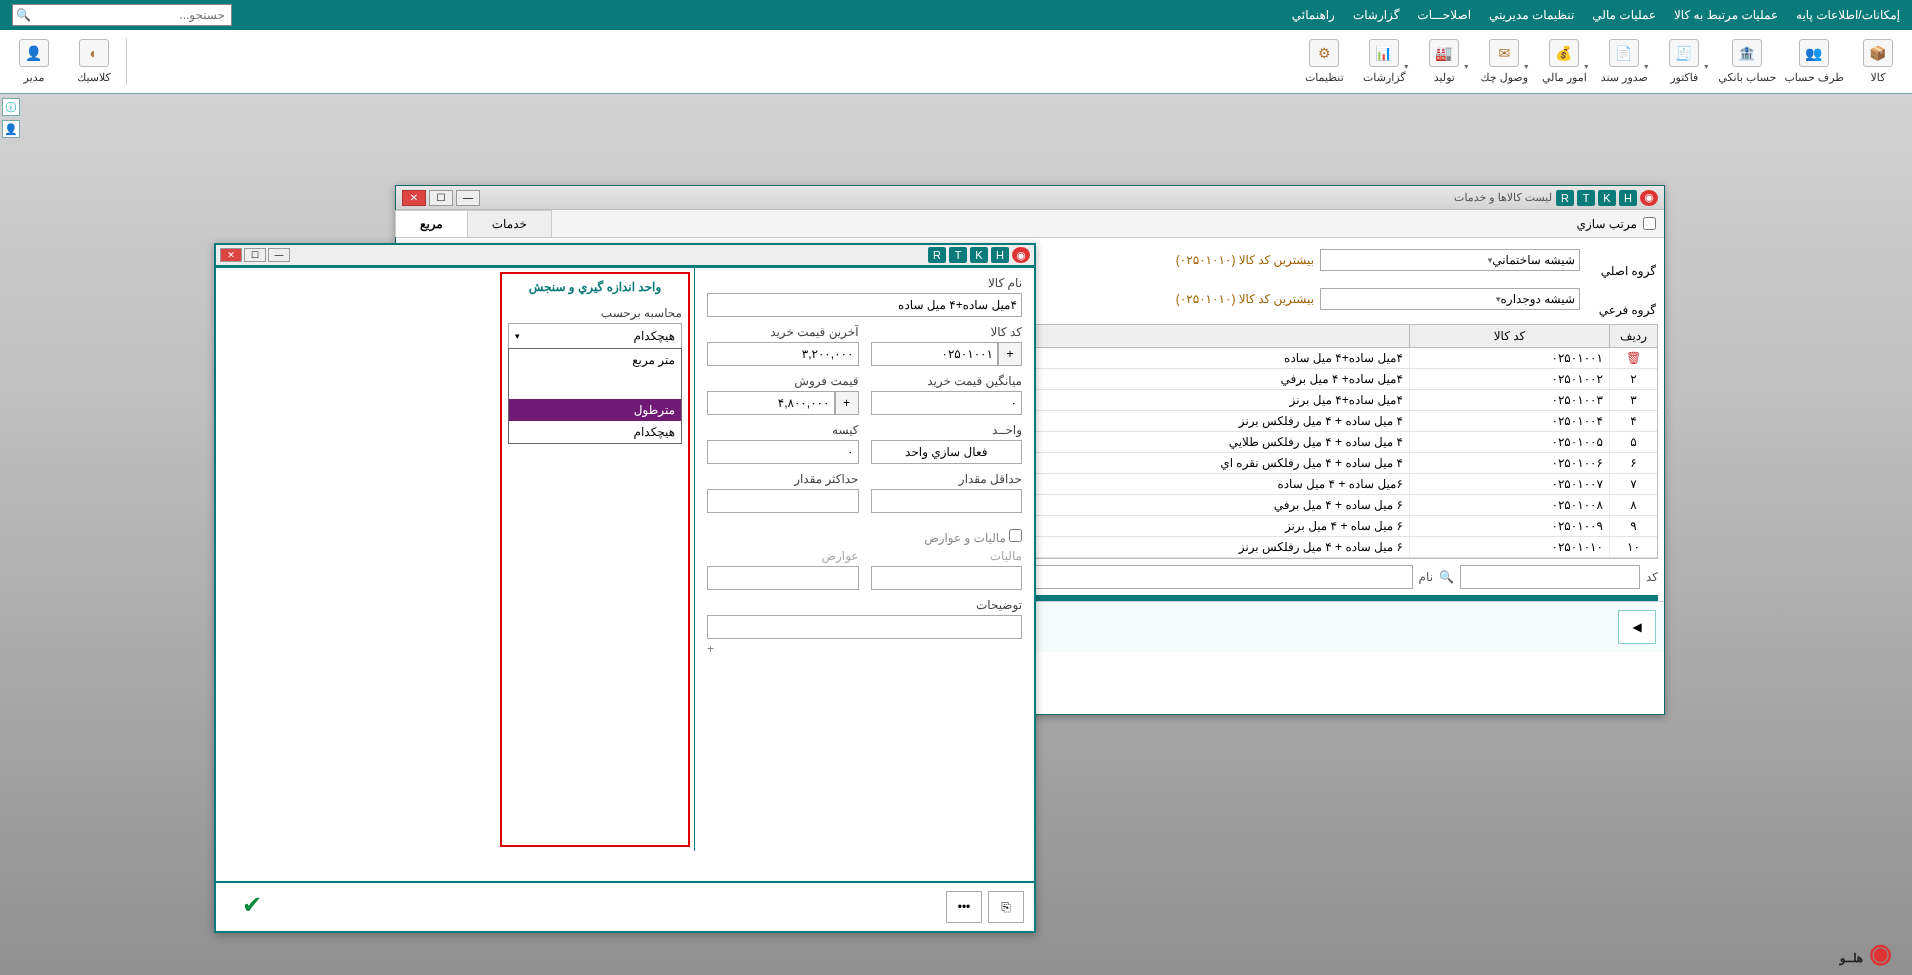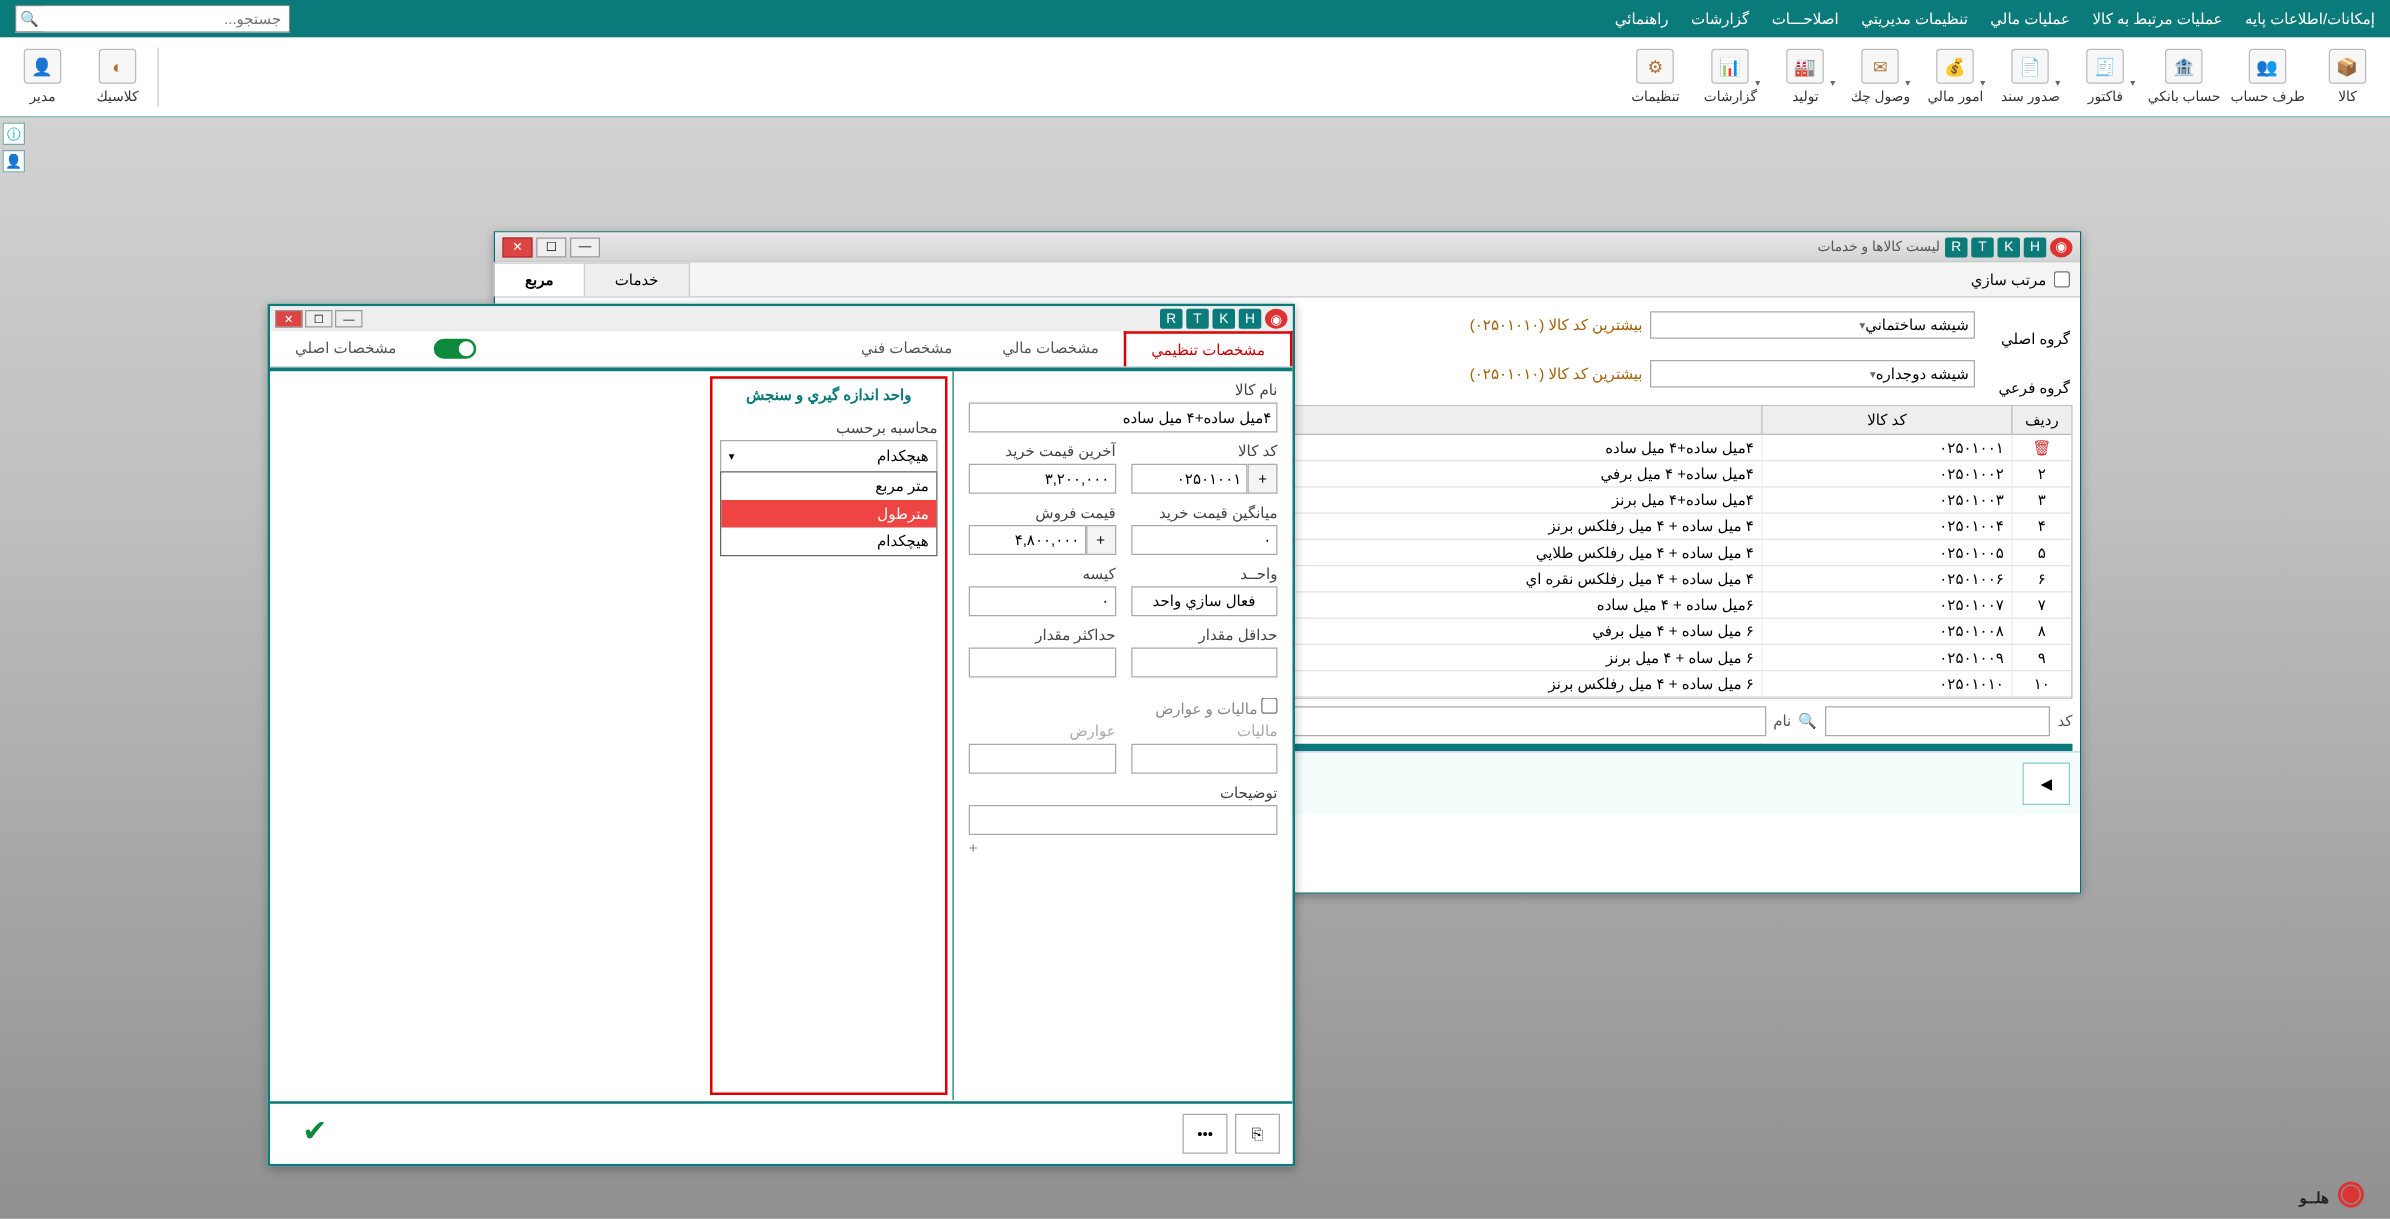--- a/index.html
+++ b/index.html
@@ -79,38 +79,38 @@
 .detailwin .dtitle .hktr { display:flex; gap:3px;}
 .detailwin .dtitle .hktr span { background:#0b7a7a; color:#fff; width:18px; height:16px; display:flex; align-items:center; justify-content:center; font-size:11px; border-radius:2px;}
 .detailwin .dtitle .hktr .red { background:#d33; border-radius:50%;}
 .detailwin .dtabs { display: flex; flex-direction: row-reverse; border-bottom: 1px solid #ccc; }
 .detailwin .dtab { padding: 6px 20px; cursor: pointer; color: #555; }
 .detailwin .dtab.active { color: #c00; border: 2px solid #d00; border-bottom: none; }
 .detailwin .toggle { width: 34px; height: 16px; border-radius: 8px; background: #0a8a3a; position: relative; margin: 6px 10px; }
 .detailwin .toggle::after { content:''; position:absolute; right:2px; top:2px; width:12px; height:12px; background:#fff; border-radius:50%;}
 .detailwin .dbody { display: flex; height: calc(100% - 100px); border-top: 3px solid #0b7a7a;}
 .detailwin .col { padding: 8px 12px; }
-.detailwin .col.main { width: 272px; border-left: 1px solid #0b7a7a;}
+.detailwin .col.main { width: 340px; border-left: 1px solid #0b7a7a;}
 .detailwin .col.measure { width: 190px; border: 2px solid #d00; margin: 4px; padding: 6px;}
 .detailwin .col.rest { flex: 1; }
 .detailwin .fld { margin-bottom: 8px; }
 .detailwin .fld .flbl { color: #444; margin-bottom: 3px; display: block; text-align: right;}
 .detailwin .fld .finp { width: 100%; border: 1px solid #aaa; height: 24px; padding: 0 4px; text-align: right; background:#fff;}
 .detailwin .fld .plusbtn { width: 24px; height: 24px; border: 1px solid #aaa; background: #f4f4f4; display: inline-flex; align-items:center; justify-content:center; cursor:pointer; vertical-align:top;}
 .detailwin .fld-row { display: flex; gap: 12px; }
 .detailwin .fld-row .fld { flex: 1; }
 .detailwin .section-title { color: #888; font-size: 11px; margin: 8px 0 4px; }
 .detailwin textarea.finp { height: 120px; resize: none; }
 .detailwin .groupbox-title { color: #0b7a7a; font-weight: bold; text-align: center; margin-bottom: 12px;}
 .detailwin .dropdown { border: 1px solid #aaa; position: relative; }
 .detailwin .dropdown .dd-sel { height: 24px; display: flex; align-items: center; padding: 0 6px; }
 .detailwin .dropdown .dd-sel .caret { margin-right: auto; font-size: 9px;}
 .detailwin .dropdown .dd-list { position: absolute; top: 24px; right: -1px; left: -1px; border: 1px solid #666; background: #fff; z-index: 20;}
 .detailwin .dropdown .dd-item { padding: 4px 6px; cursor: pointer; }
-.detailwin .dropdown .dd-item.hl { background: #ef4444; color: #fff; }
+.detailwin .dropdown .dd-item.hl { background: #701a75; color: #fff; margin-top: 28px; }
 .detailwin .dfooter { position: absolute; bottom: 0; left: 0; right: 0; height: 50px; border-top: 2px solid #0b7a7a; display: flex; align-items: center; padding: 0 10px; background:#fff;}
 .detailwin .dfooter .okbtn { width: 36px; height: 32px; color: #0a8a3a; font-size: 24px; cursor: pointer; margin-right: auto;}
 .detailwin .dfooter .extbtn { width: 36px; height: 32px; border: 1px solid #aaa; margin-left: 6px; display:flex; align-items:center; justify-content:center; cursor:pointer;}
 
 .brand { position: absolute; right: 20px; bottom: 6px; font-size: 22px; font-weight: bold; color: #222; }
 .brand .dot { color: #d33; font-size: 26px; }
 </style>
 </head>
 <body>
 
@@ -325,28 +325,20 @@
       <span>H</span>
       <span>K</span>
       <span>T</span>
       <span>R</span>
     </div>
     <div class="wctrls">
       <span class="wbtn">—</span>
       <span class="wbtn">☐</span>
       <span class="wbtn close">✕</span>
     </div>
-  </div>
-  <div class="dtabs">
-    <div class="dtab" style="margin-right:auto;">مشخصات اصلي</div>
-    <div class="toggle"></div>
-    <div style="flex:1"></div>
-    <div class="dtab">مشخصات فني</div>
-    <div class="dtab">مشخصات مالي</div>
-    <div class="dtab active">مشخصات تنظيمي</div>
   </div>
   <div class="dbody">
     <div class="col main">
       <div class="fld">
         <span class="flbl">نام كالا</span>
         <input class="finp" value="۴ميل ساده+۴ ميل ساده" style="">
       </div>
       <div class="fld-row">
         <div class="fld">
           <span class="flbl">کد کالا</span>

